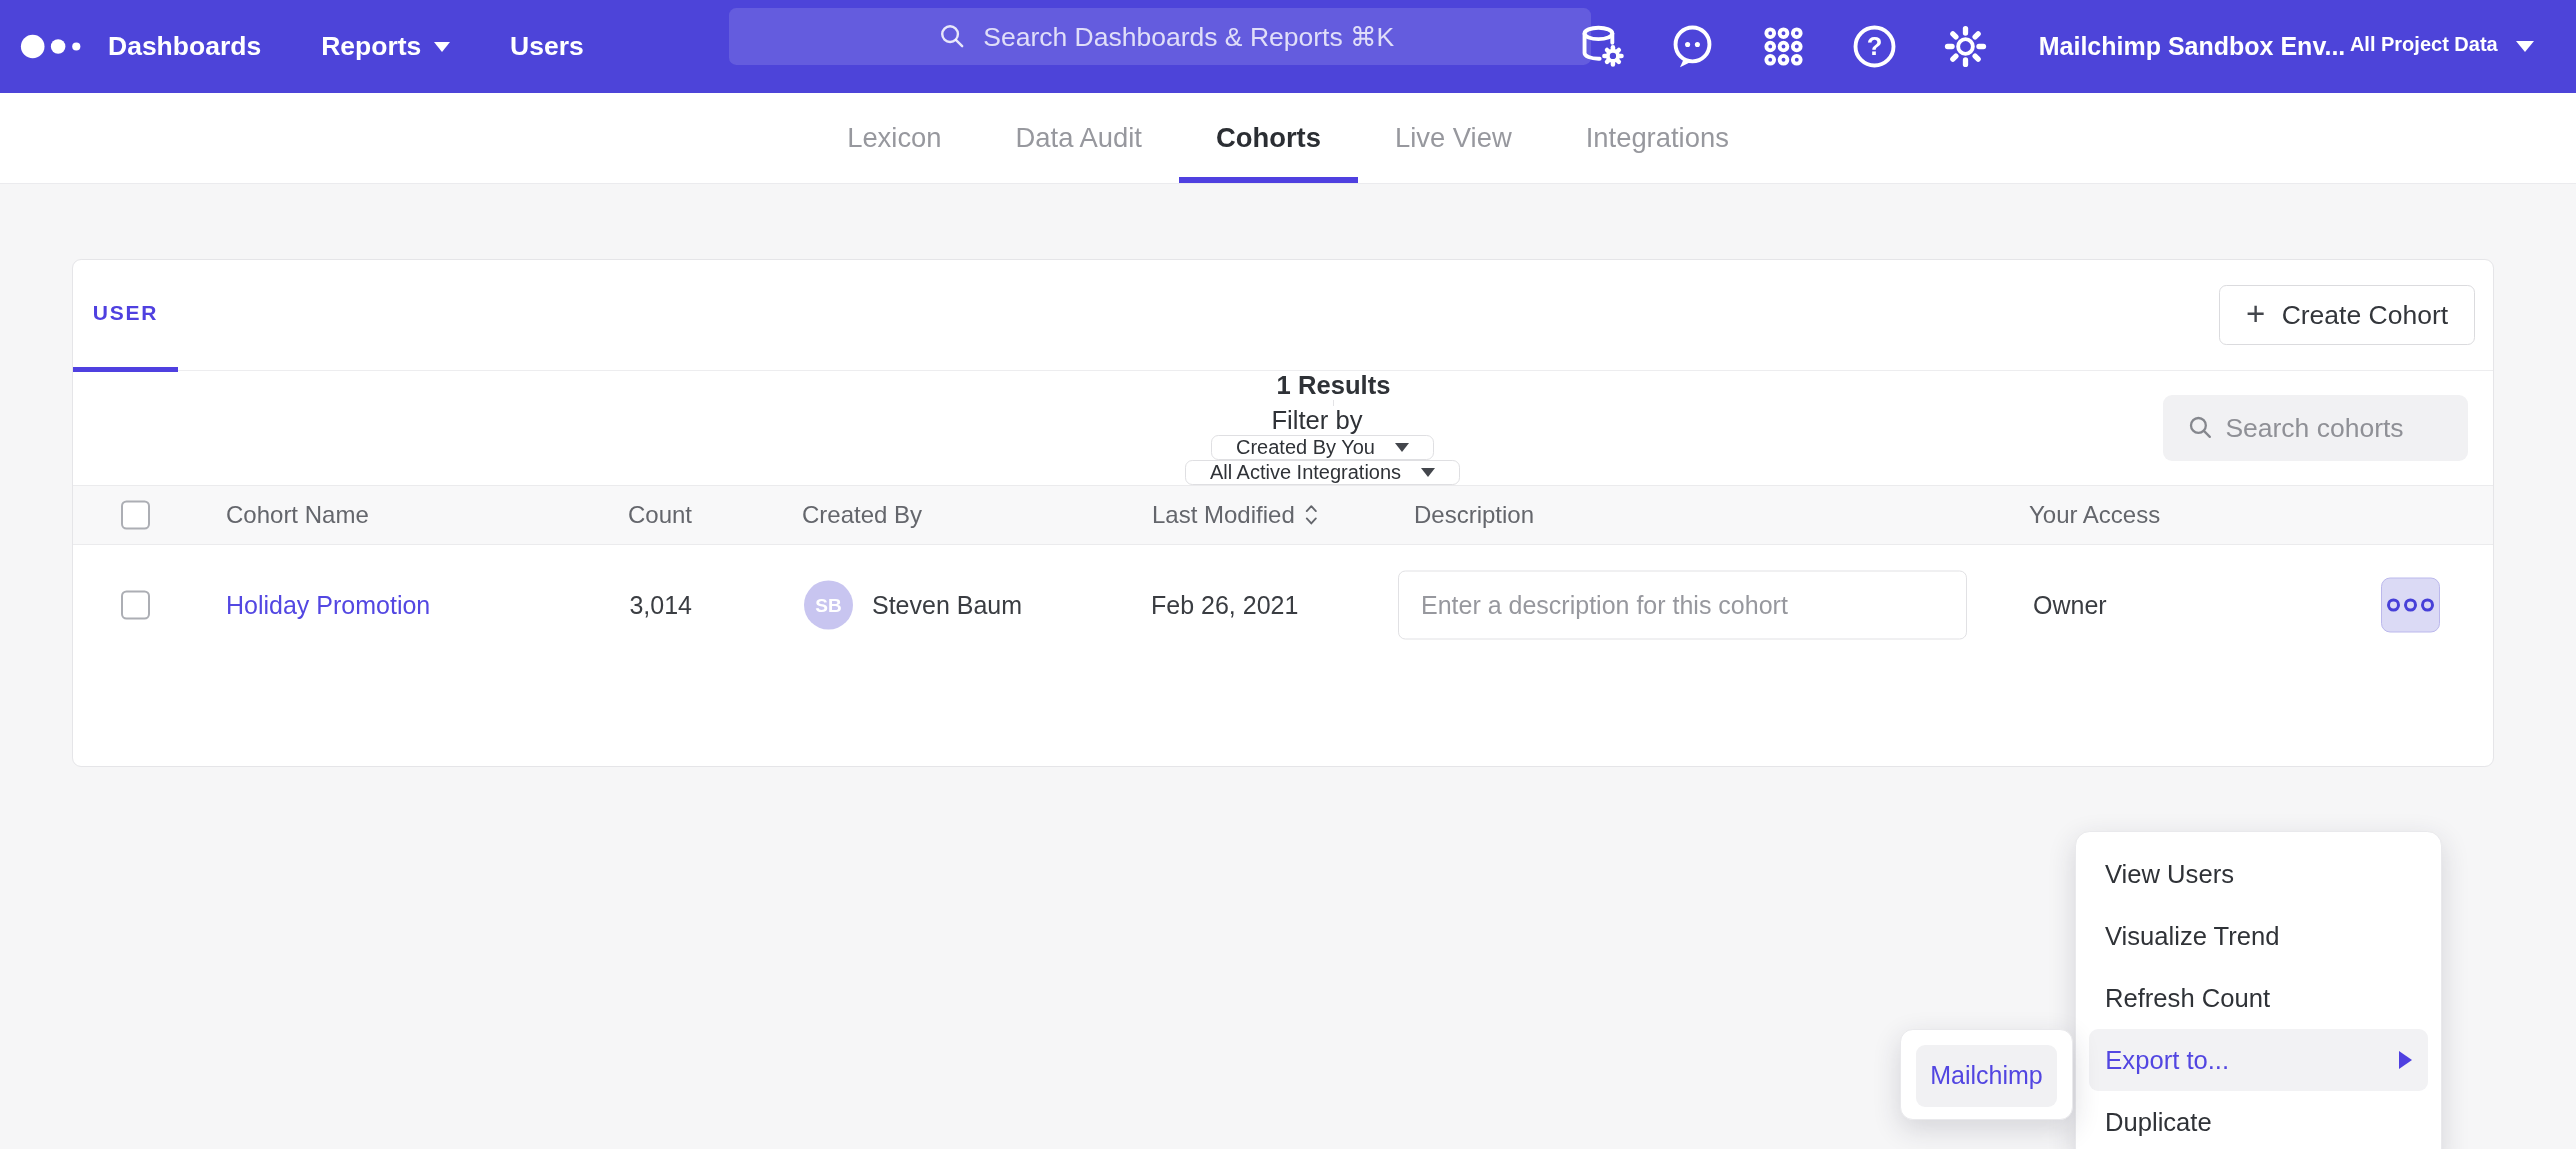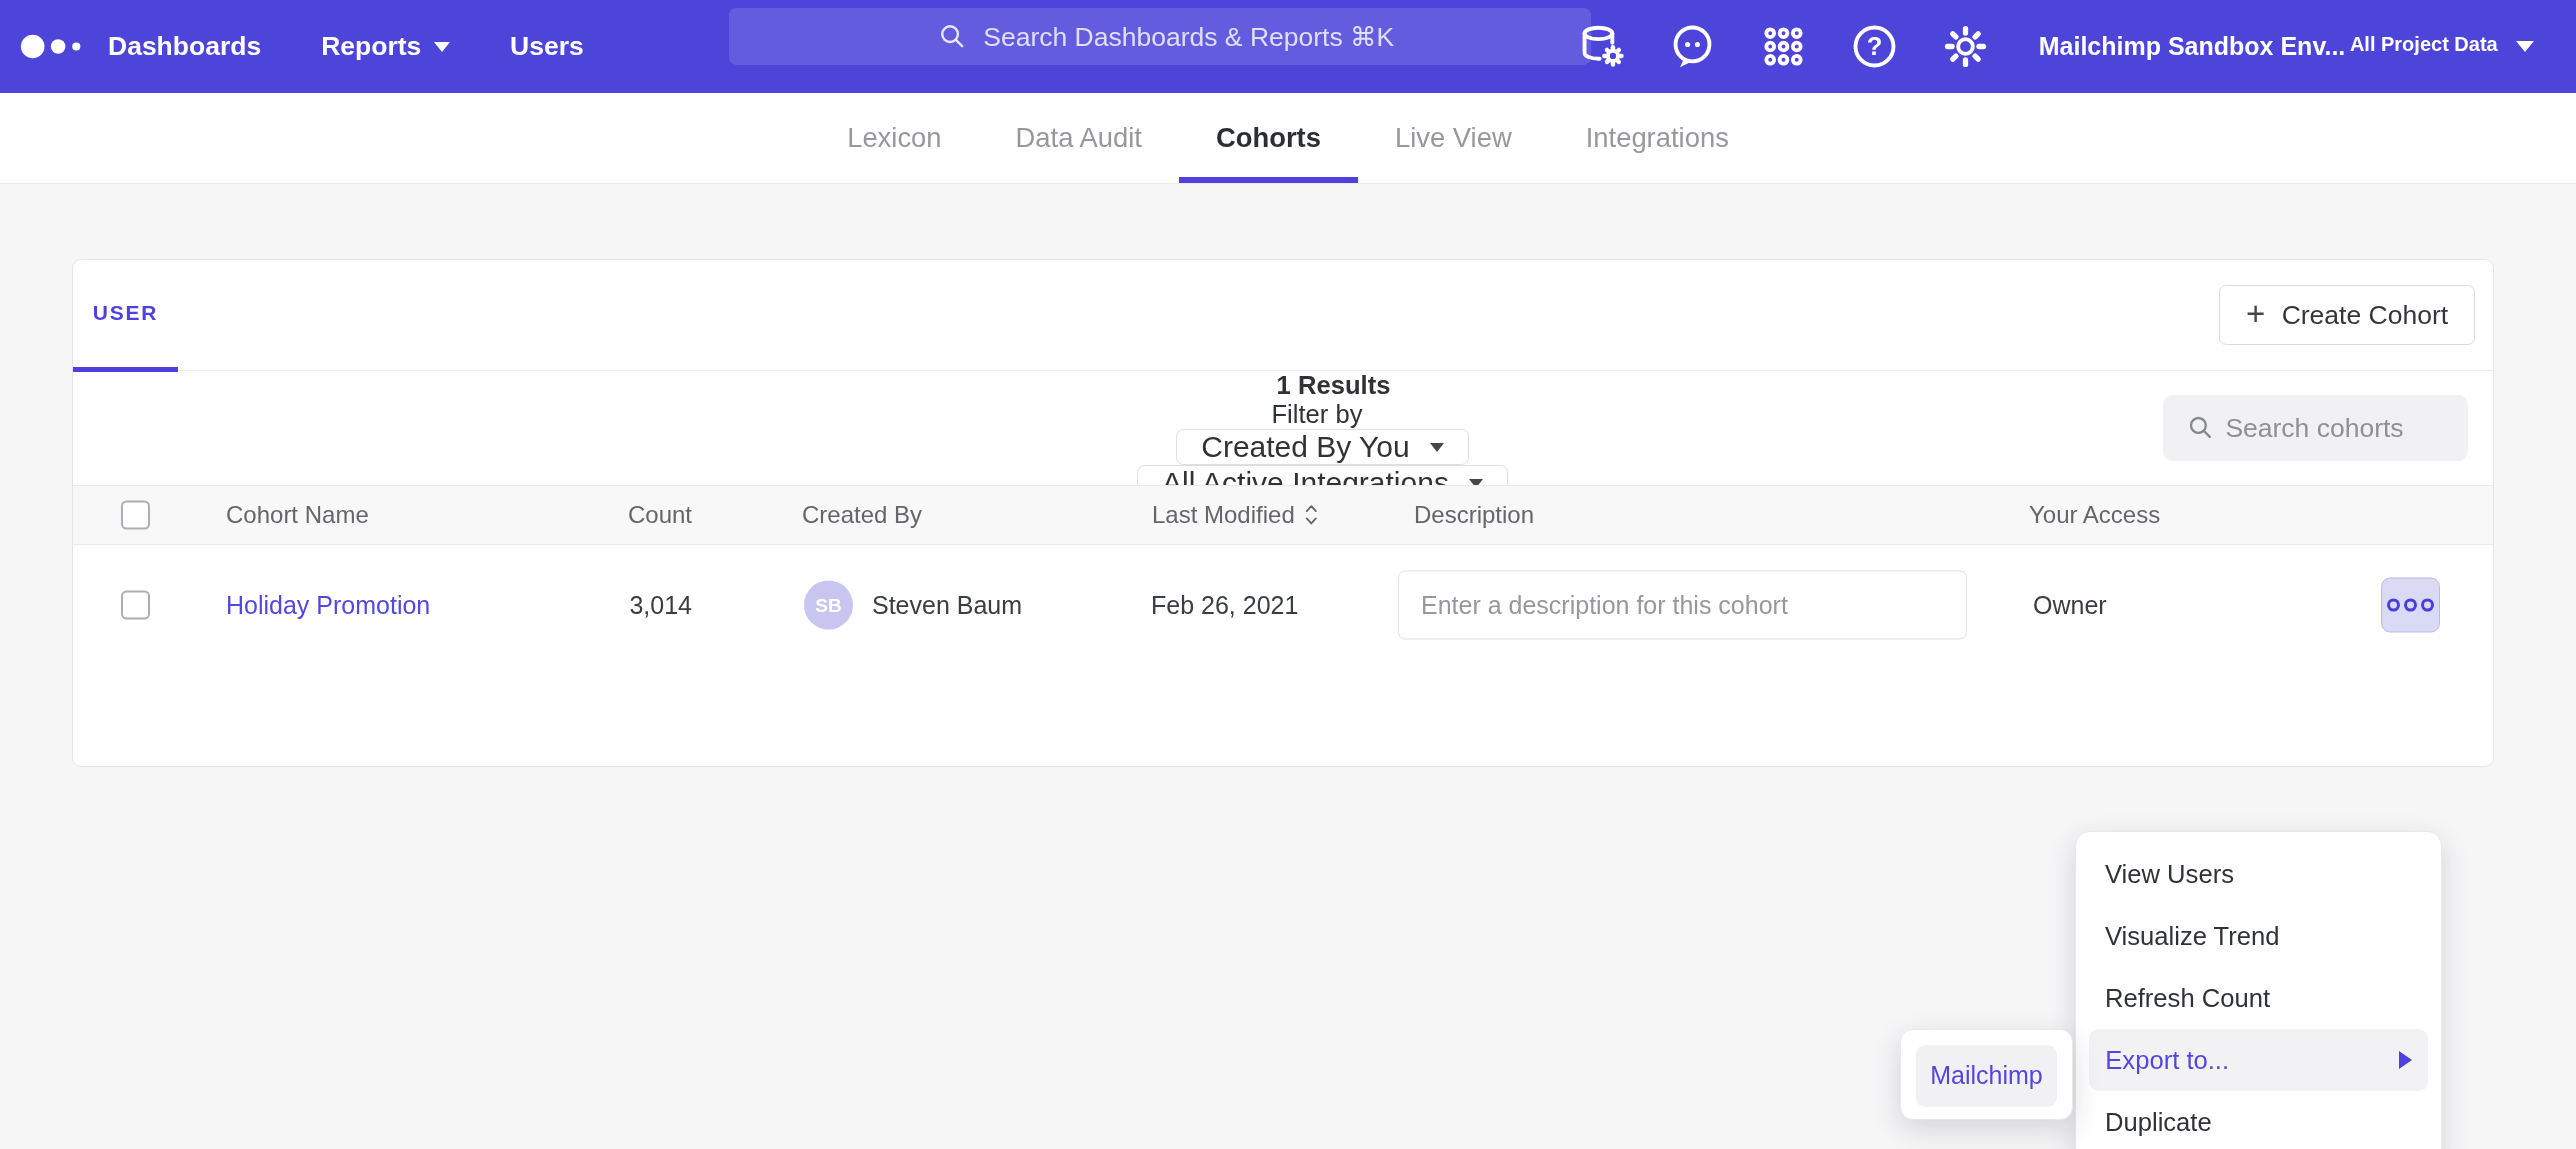--- a/index.html
+++ b/index.html
@@ -93,21 +93,21 @@
   .plus-glyph { font-size: 33px; font-weight: 400; color: #43464C; line-height: 1; margin-top: -2.7px; }
 
   .filter-row { position: relative; height: 114px; display: flex; align-items: center; padding-left: 101px; flex-direction: column; }
   .results-count { font-size: 25.6px; font-weight: 600; color: #2F3237; }
   .v-divider { width: 1.8px; height: 38px; background: #E3E3E6; margin: 0 33px; }
   .filter-by-label { font-size: 25.6px; font-weight: 500; color: #2F3237; margin-right: 33px; }
   .dropdown {
     height: 59px; padding: 0 24px; margin-right: 22px;
     border: 1.8px solid #DFDFE2; border-radius: 7.3px; background: #FFFFFF;
     display: flex; align-items: center; gap: 20px;
-    font-size: 30px; font-weight: 500; color: #2F3237; cursor: pointer;
+    font-size: 20px; font-weight: 500; color: #2F3237; cursor: pointer;
   }
   .dd-caret {
     width: 0; height: 0;
     border-left: 7.3px solid transparent; border-right: 7.3px solid transparent;
     border-top: 9.1px solid #43464C;
   }
   .cohort-search {
     position: absolute; right: 25px; top: 50%; transform: translateY(-50%);
     width: 305px; height: 66px; background: #F1F1F3; border-radius: 9.1px;
     display: flex; align-items: center; gap: 11px; padding-left: 24px;

